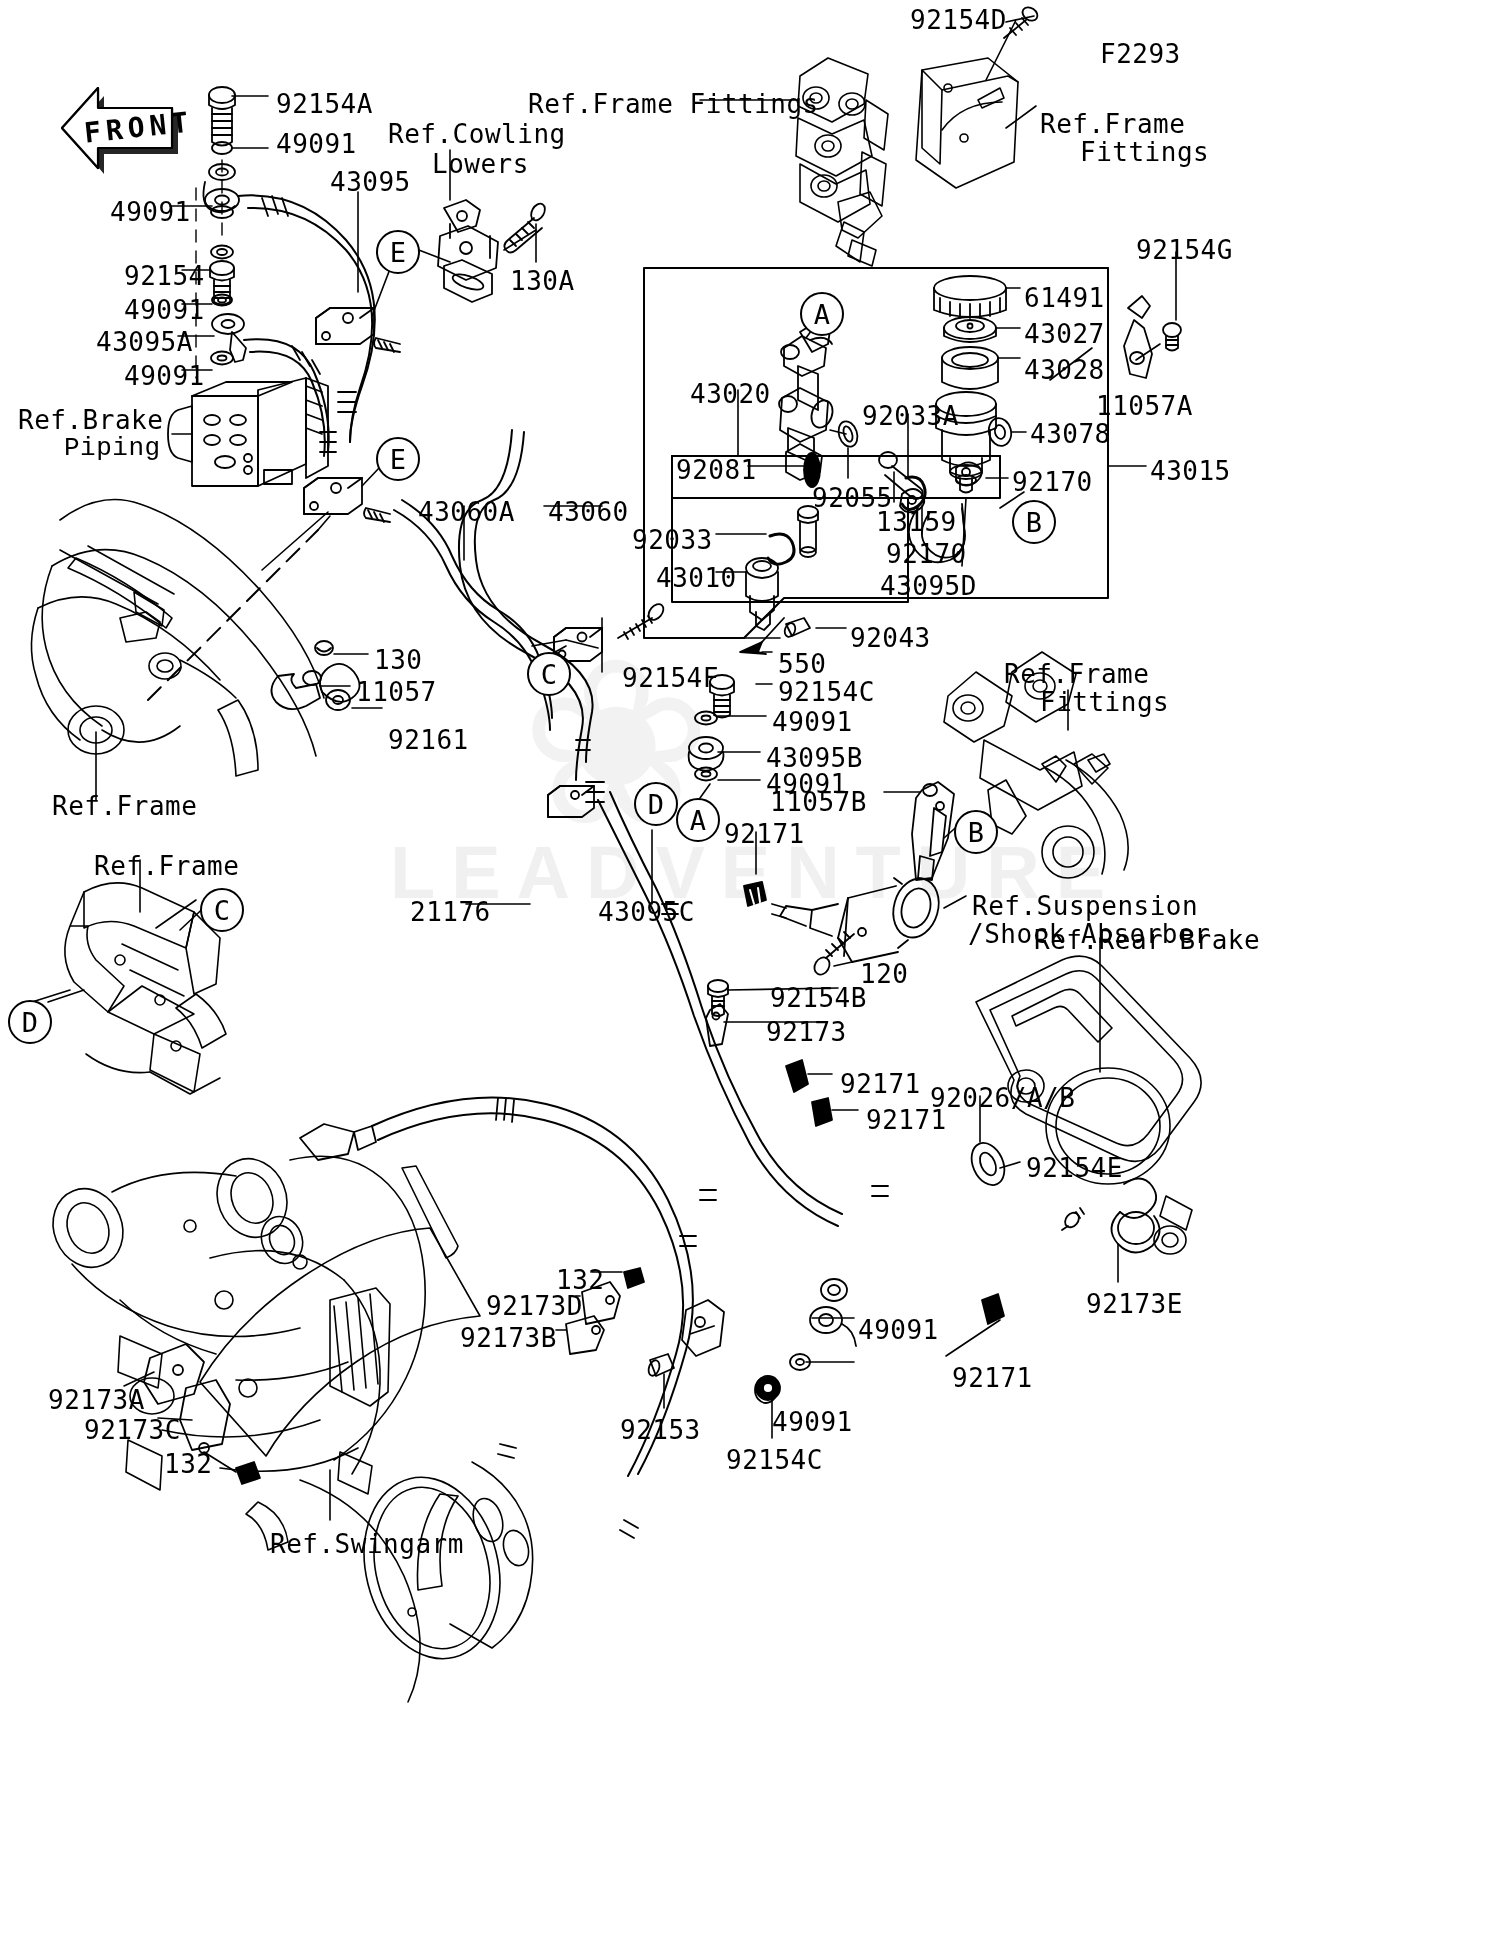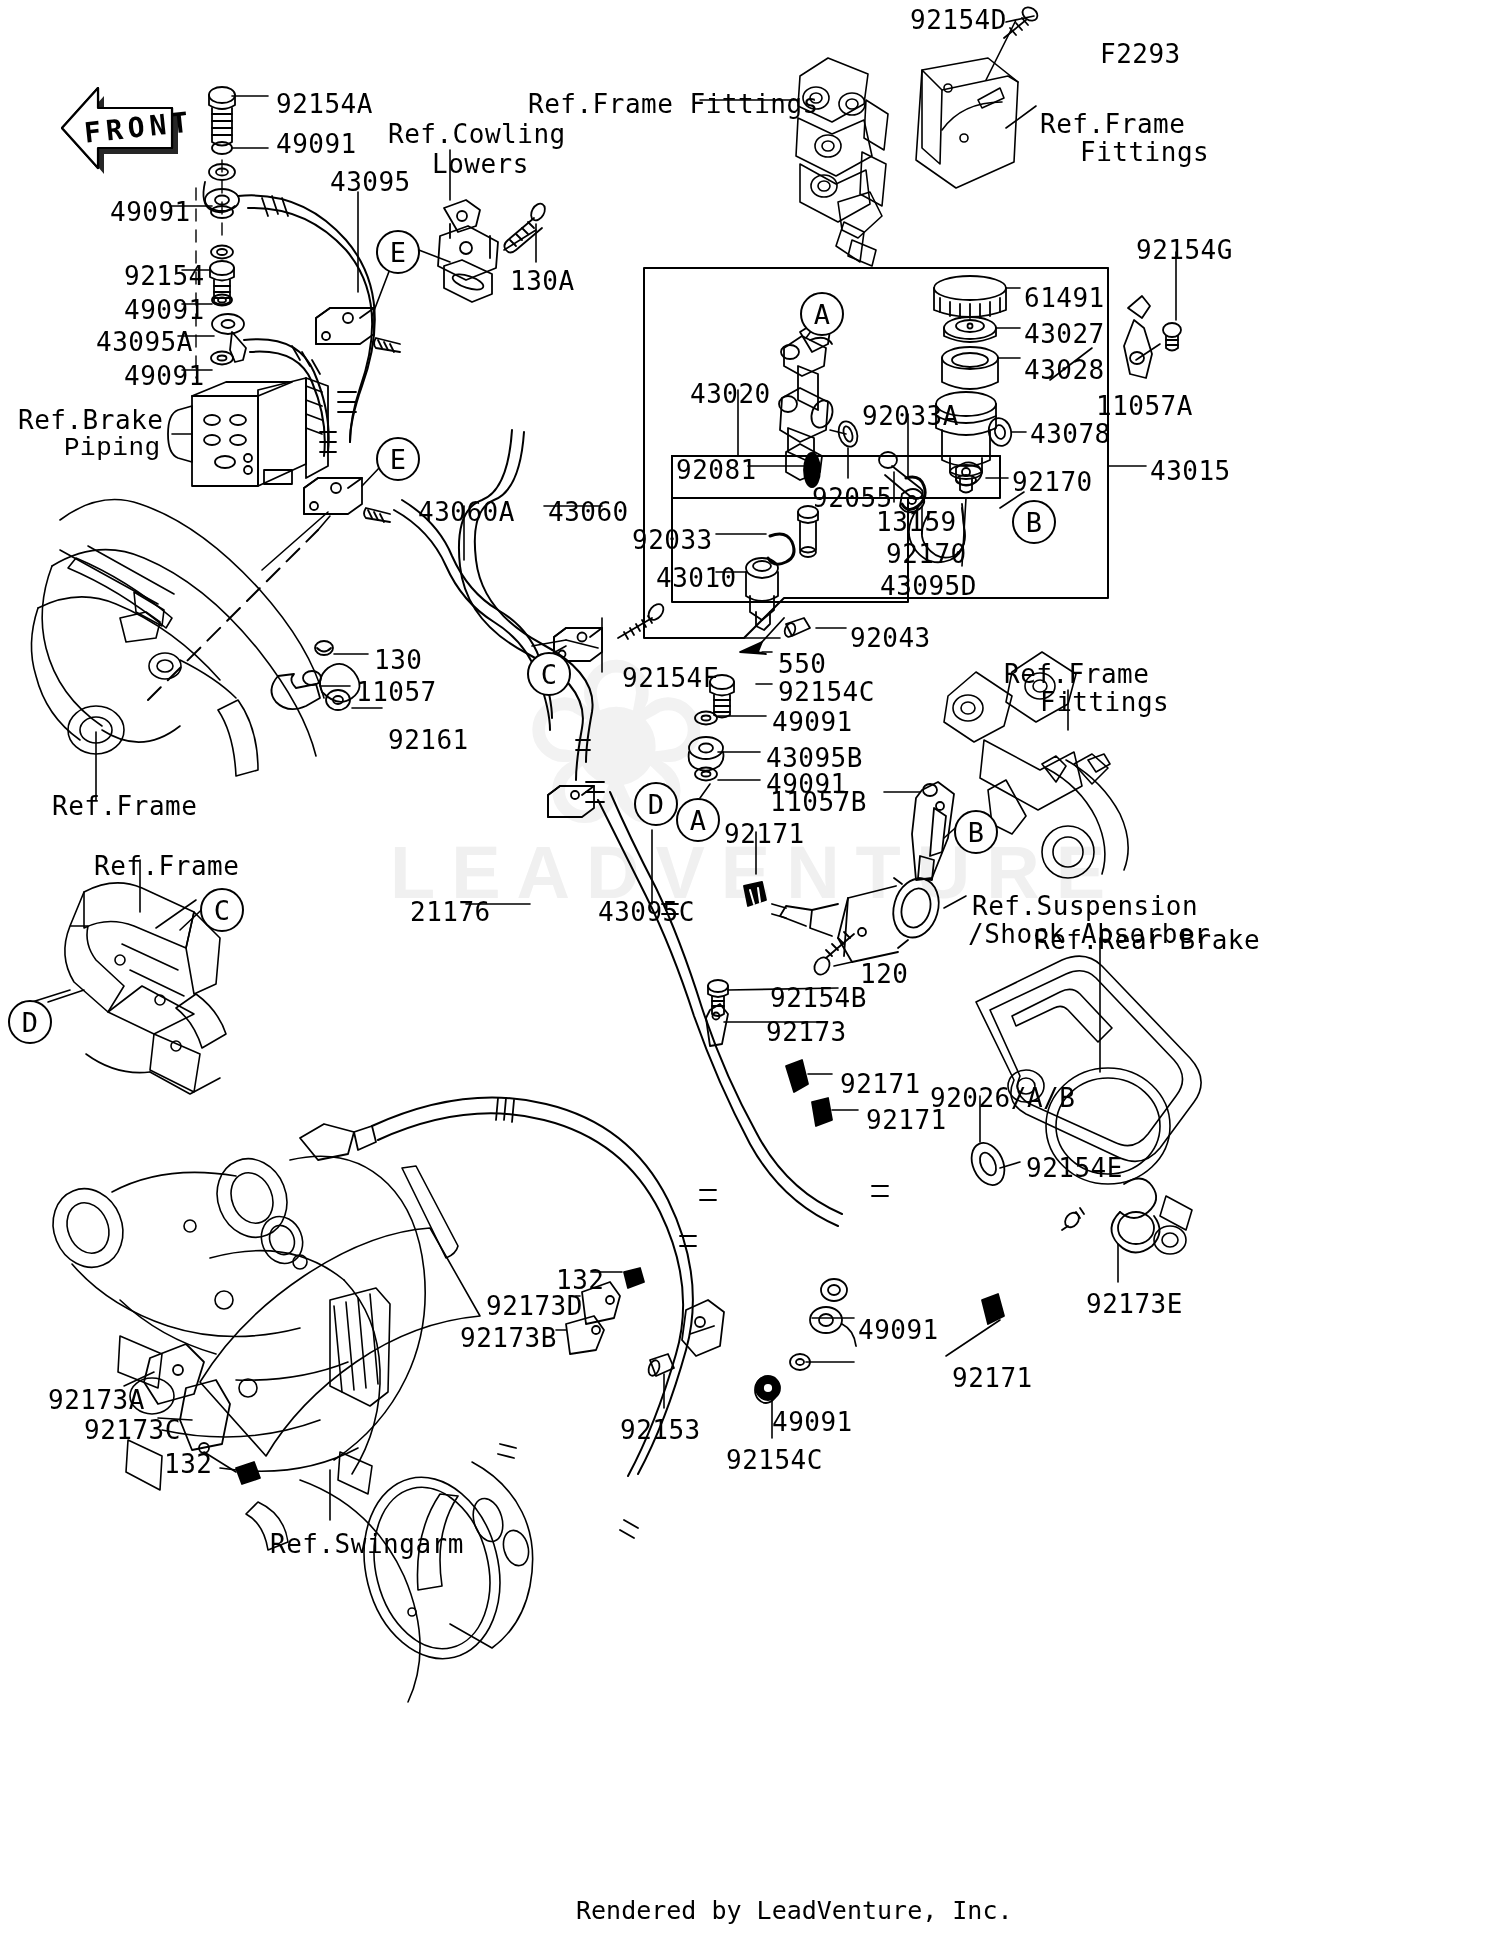--- a/index.html
+++ b/index.html
@@ -842,15 +842,14 @@
       <div class="callout" style="left: 527px; top: 652px;">C</div>
       <div class="callout" style="left: 634px; top: 782px;">D</div>
       <div class="callout" style="left: 676px; top: 798px;">A</div>
       <div class="callout" style="left: 954px; top: 810px;">B</div>
       <div class="callout" style="left: 200px; top: 888px;">C</div>
       <div class="callout" style="left: 8px; top: 1000px;">D</div>
     </div>
 
   <div class="lbl" style="left:84px; top:110px; font-size:28px; letter-spacing:5px; transform:rotate(-6deg); font-weight:bold;">FRONT</div>
 
-  <div class="footer" style="left:576px; top:1896px;">Rendered by LeadVenture, Inc.</div>
 
 </div>
 
 </body></html>

